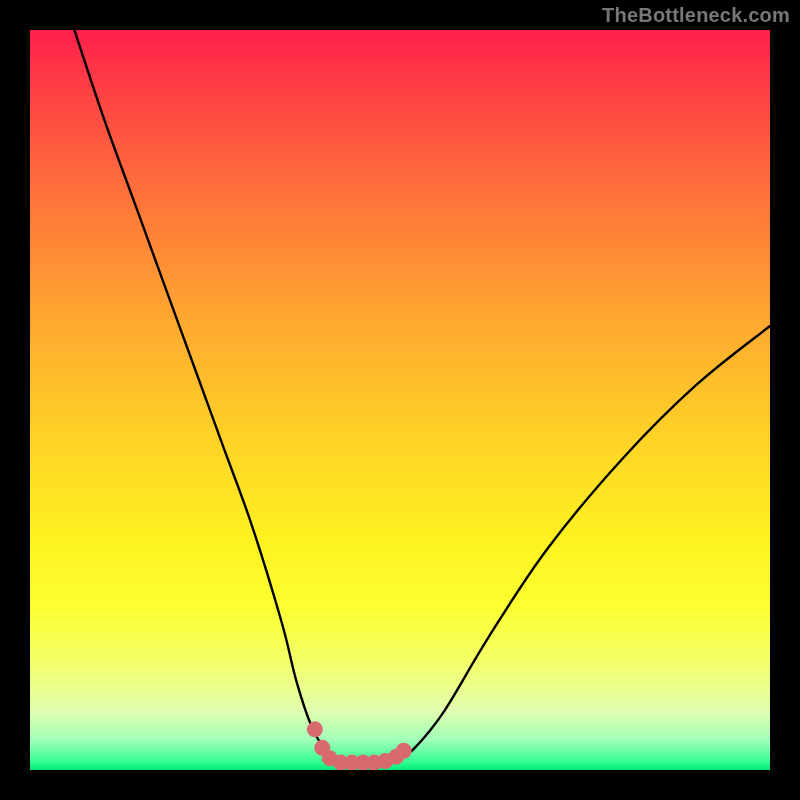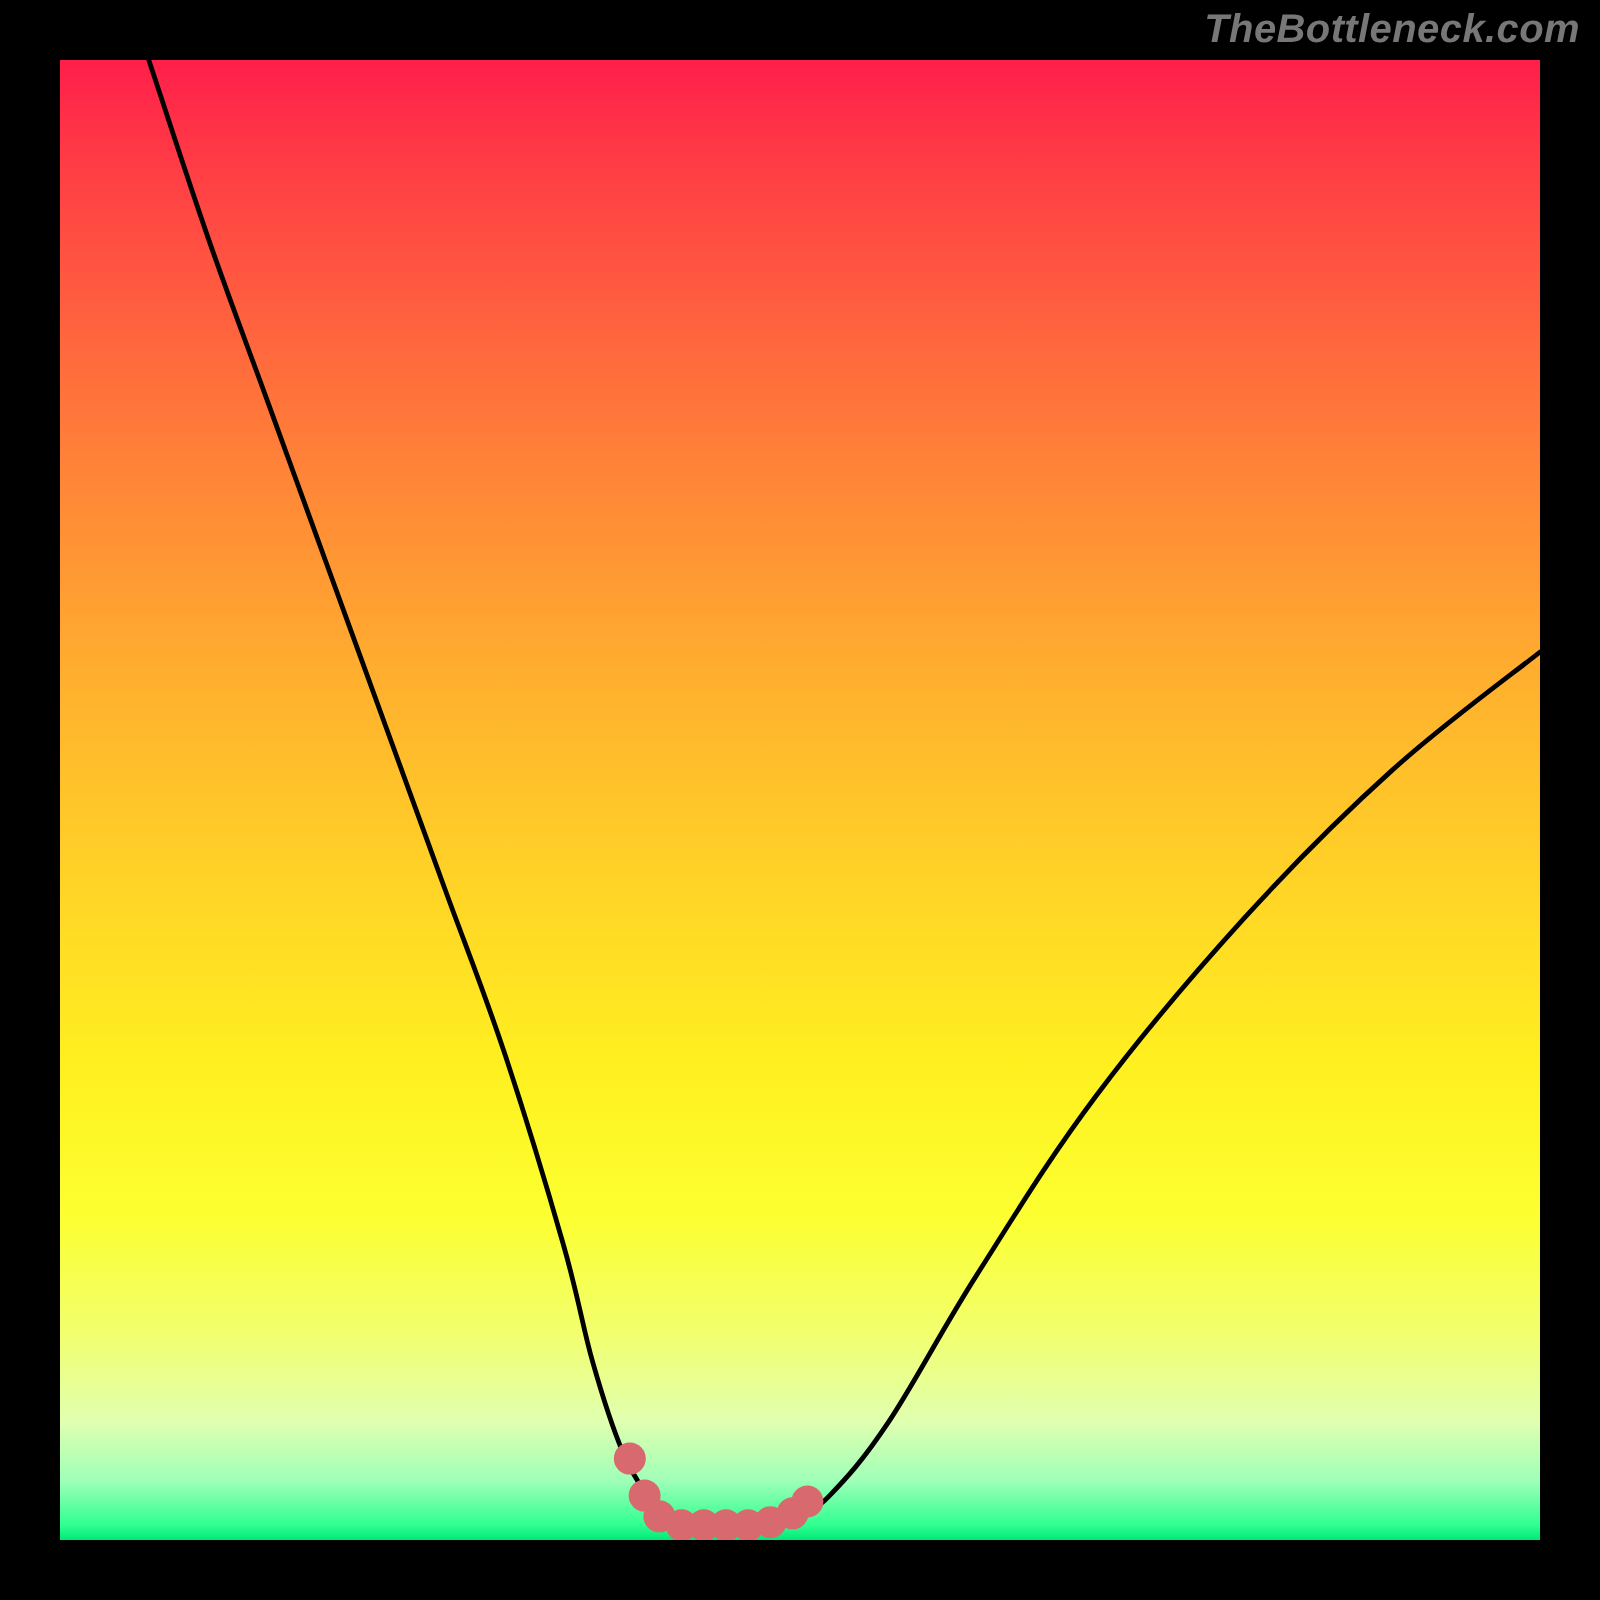--- a/index.html
+++ b/index.html
@@ -10,21 +10,20 @@
     background: #000;
     overflow: hidden;
   }
   .frame {
     position: absolute;
     top: 0;
     left: 0;
     width: 800px;
     height: 800px;
     background: #000;
-    font-style: italic;
   }
   .plot-area {
     position: absolute;
     top: 30px;
     left: 30px;
     width: 740px;
     height: 740px;
     overflow: hidden;
   }
   .gradient {

